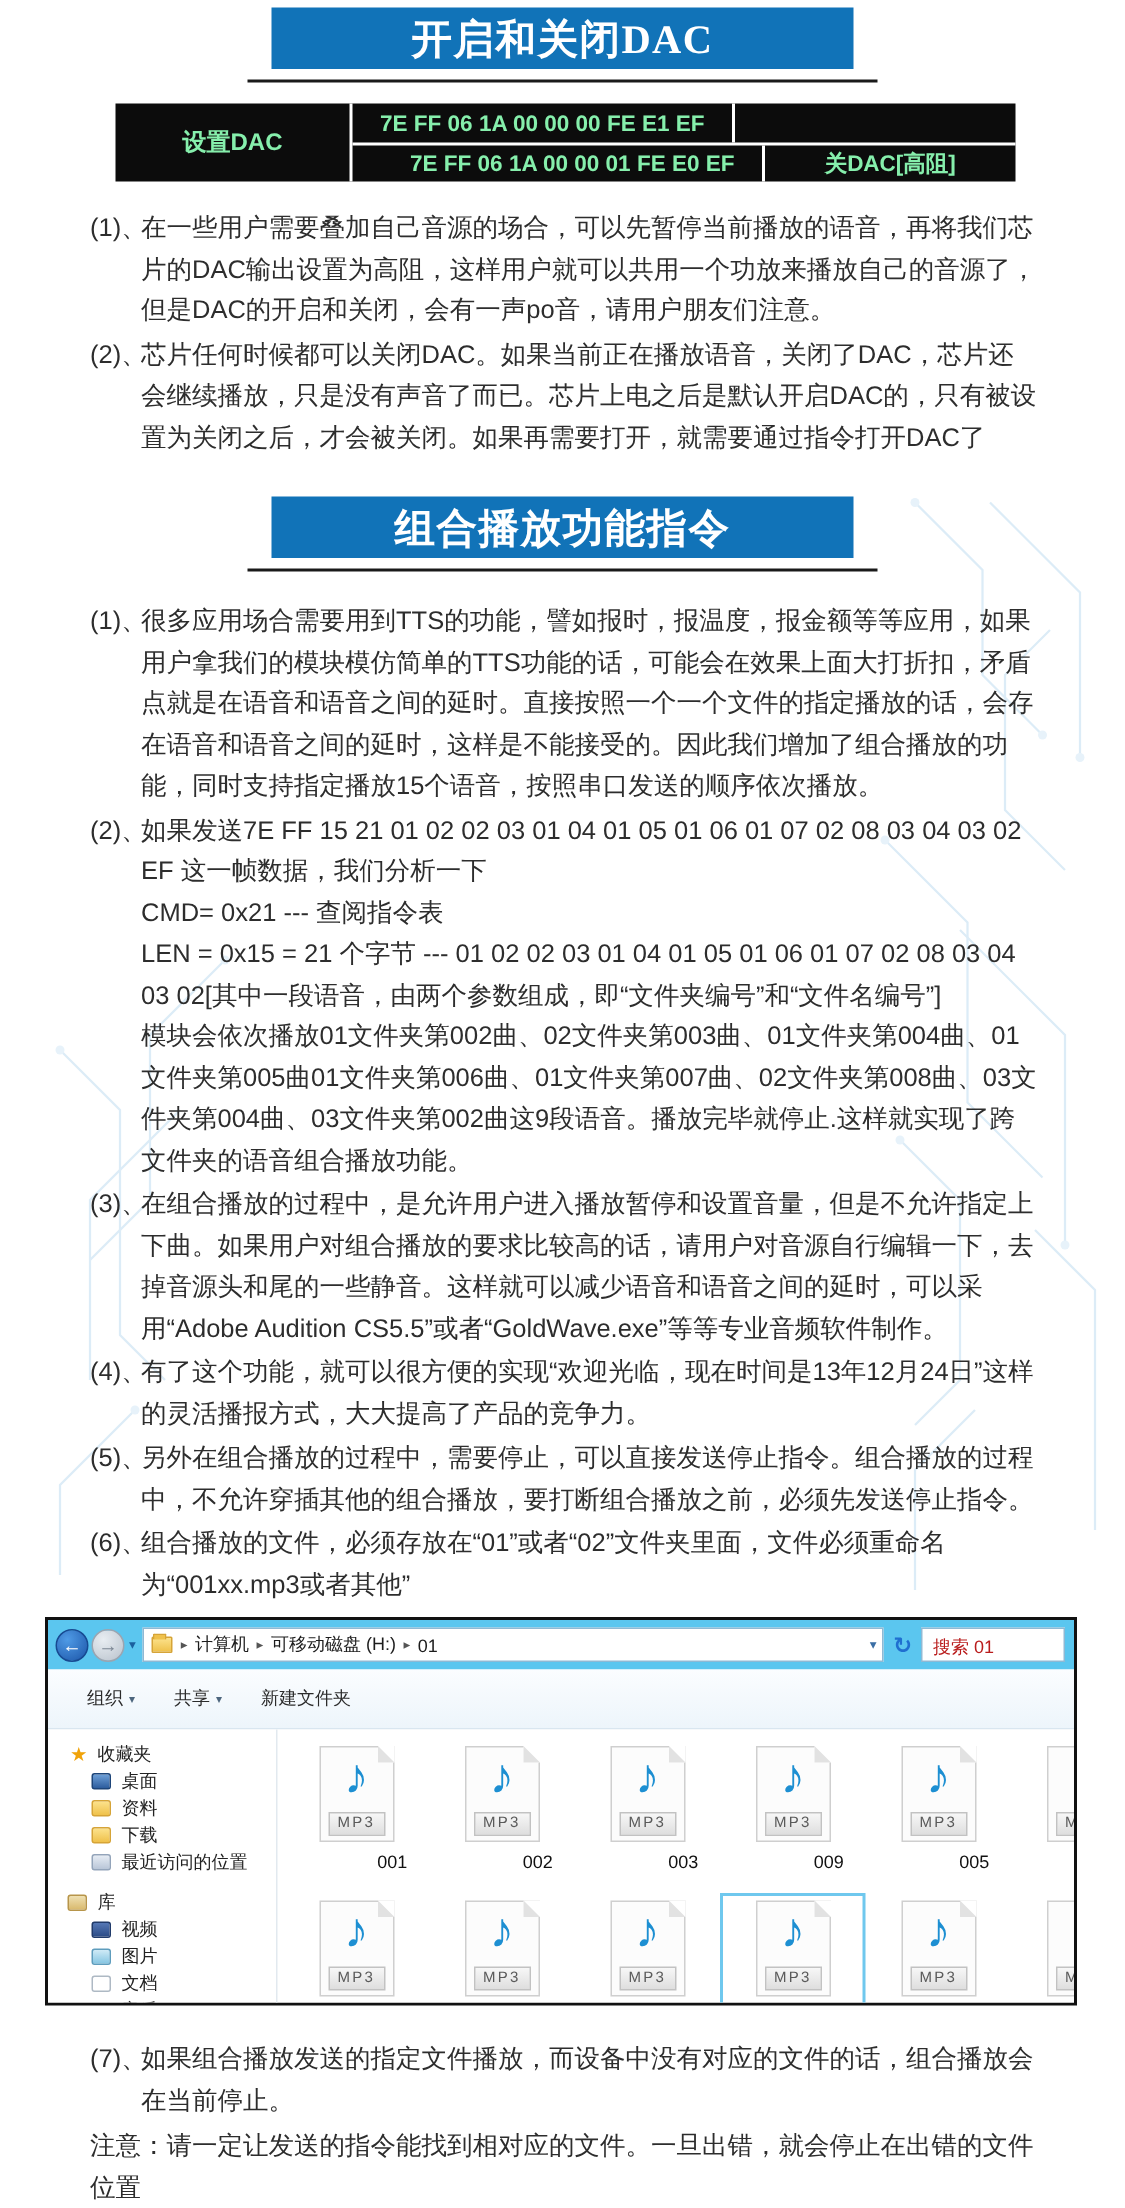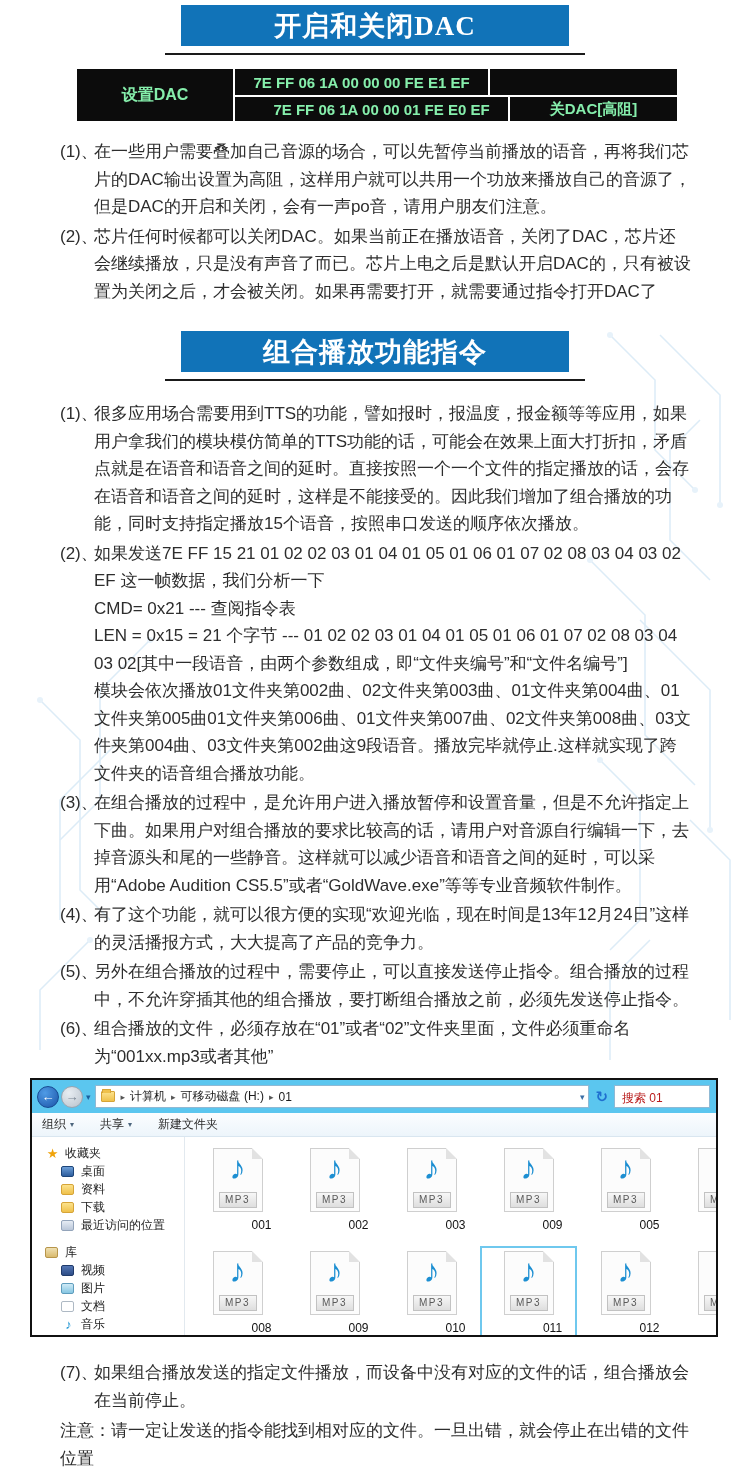--- a/index.html
+++ b/index.html
@@ -82,23 +82,23 @@
   }
   .crumb { padding:0 2px; }
   .crumb-sep { color:#555; font-size:9px; padding:0 3px; }
   .addr-drop { margin-left:auto; color:#3a6ea5; font-size:9px; padding-left:6px; }
   .refresh-btn { color:#1f6fd0; font-size:15px; font-weight:bold; margin:0 6px; flex:none; }
   .searchbox {
     width:96px; height:23px; background:#ffffff; border:1px solid #8fb9d4;
     display:flex; align-items:flex-end; padding-left:7px; color:#b91c1c; flex:none;
   }
   .exp-toolbar {
-    height:24px; background:linear-gradient(#fbfdff,#edf5fb);
+    height:40px; background:linear-gradient(#fbfdff,#edf5fb);
     border-bottom:1px solid #d9e6f0; display:flex; align-items:center;
-    padding-left:10px; color:#2b2b2b;
+    padding-left:26px; color:#2b2b2b;
   }
   .tb-item { display:flex; align-items:center; margin-right:26px; }
   .tb-item .chev { font-size:8px; color:#4d667e; margin-left:4px; }
   .exp-body { display:flex; height:199px; background:#ffffff; }
   .exp-sidebar { width:153px; flex:none; border-right:1px solid #e2e9ef; padding:7px 0 0 13px; color:#222; }
   .srow { display:flex; align-items:center; height:18px; }
   .srow.child { padding-left:16px; }
   .sgap { height:9px; }
   .gi { width:15px; text-align:center; margin-right:5px; flex:none; font-size:12px; line-height:1; }
   .gi-star { color:#f0a30a; font-size:13px; }

